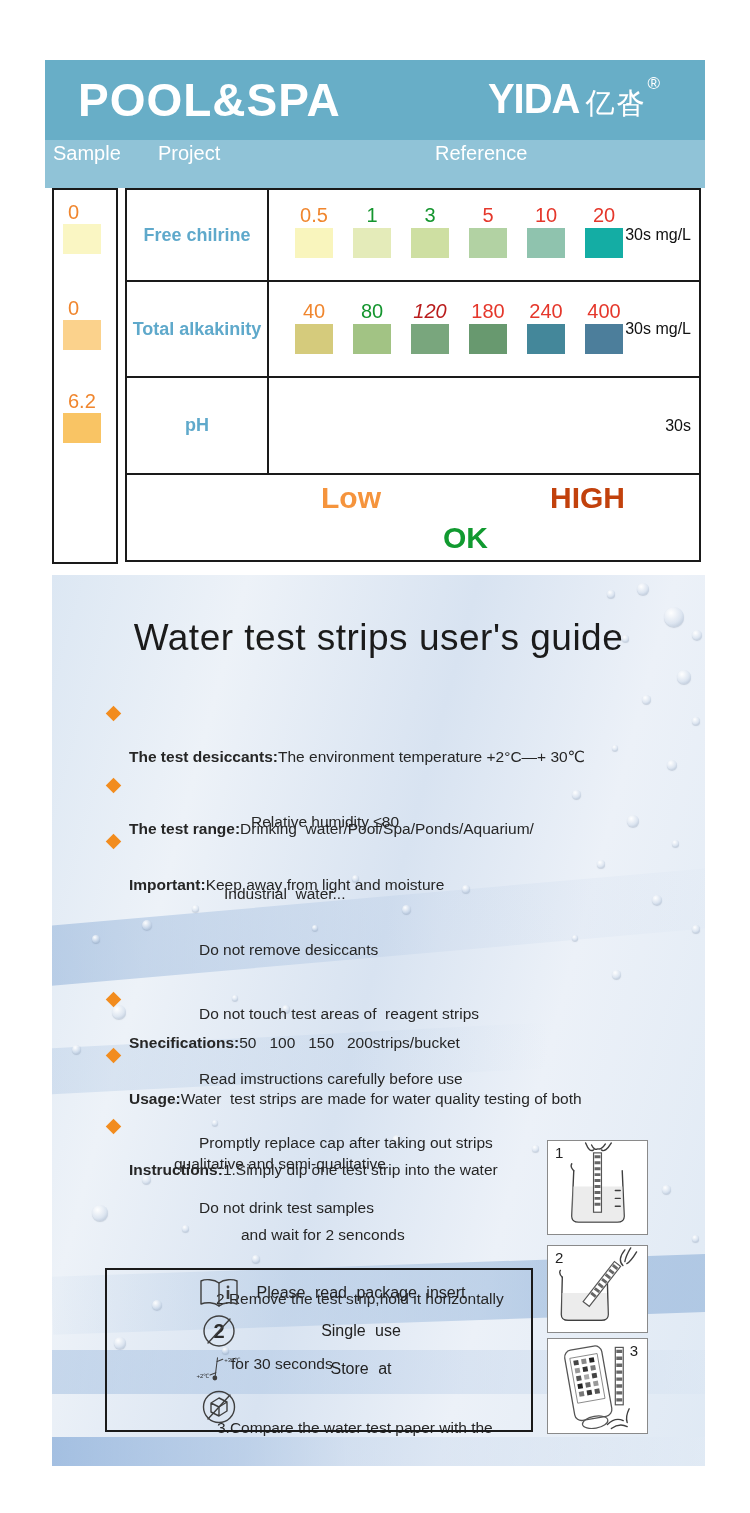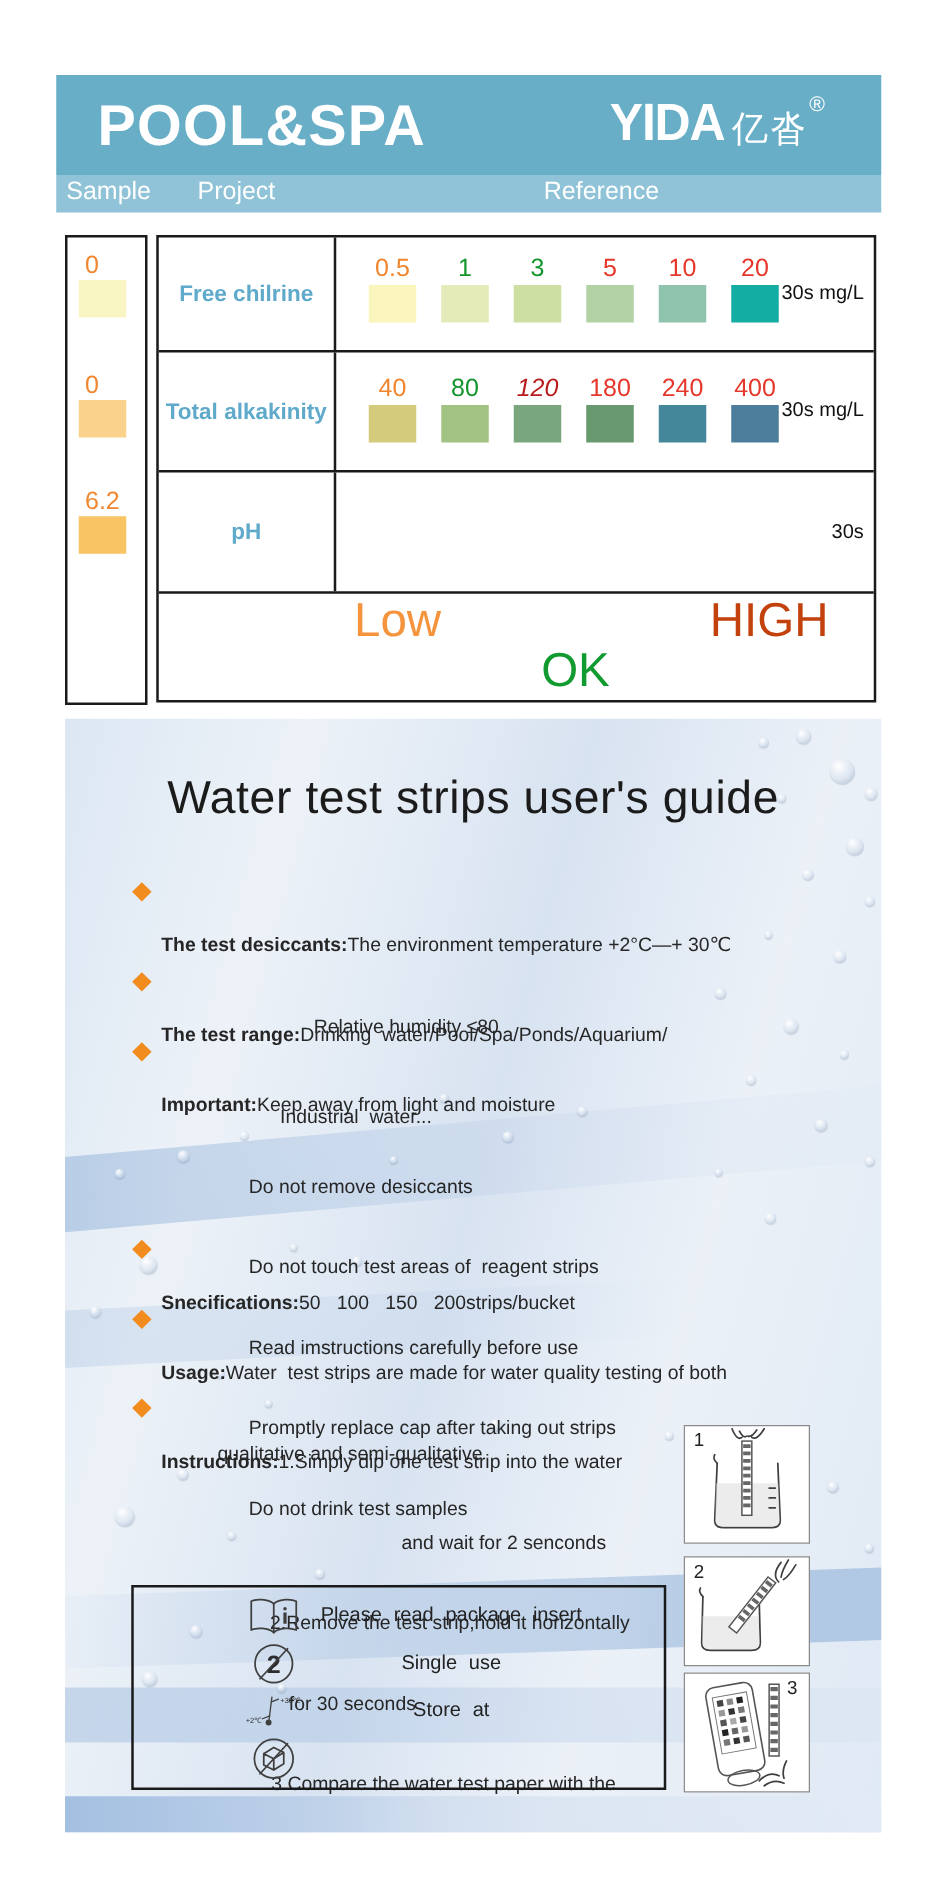--- a/index.html
+++ b/index.html
@@ -8,21 +8,21 @@
 
   
   .header{position:absolute;left:45px;top:60px;width:660px;height:80px;background:#68aec7;
           display:flex;align-items:center;justify-content:space-between;}
   .pool-title{margin-left:33px;color:#fff;font-size:46px;font-weight:bold;letter-spacing:1px;}
   .brand{margin-right:45px;color:#fff;display:flex;align-items:flex-start;}
   .brand-en{font-size:40px;font-weight:900;letter-spacing:-1px;transform:scaleY(1.05);}
   .brand-cn{font-size:29px;font-weight:400;margin-left:6px;margin-top:8px;letter-spacing:2px;}
   .brand-reg{font-size:17px;margin-top:-2px;}
 
-  .subheader{position:absolute;left:45px;top:140px;width:660px;height:30px;background:#90c3d7;color:#fff;font-size:20px;}
+  .subheader{position:absolute;left:45px;top:140px;width:660px;height:48px;background:#90c3d7;color:#fff;font-size:20px;}
   .subheader span{position:absolute;top:2px;}
   .sub-sample{left:8px;} .sub-project{left:113px;} .sub-reference{left:390px;}
 
   
   .sample-box{position:absolute;left:52px;top:188px;width:62px;height:372px;background:#fff;border:2px solid #1a1a1a;}
   .sample{position:absolute;left:0;width:100%;}
   .sample-val{display:block;margin-left:14px;font-size:20px;height:24px;line-height:24px;}
   .sample-swatch{display:block;margin-left:9px;width:38px;height:30px;}
 
   
@@ -30,21 +30,21 @@
   .t-row{position:relative;box-sizing:border-box;border-bottom:2px solid #1a1a1a;display:flex;}
   .row-chlorine{height:92px;} .row-alkalinity{height:96px;} .row-ph{height:97px;}
   .row-legend{height:85px;border-bottom:none;display:flex;align-items:center;}
   .label-cell{width:142px;box-sizing:border-box;border-right:2px solid #1a1a1a;display:flex;align-items:center;justify-content:center;
               color:#5fa9cb;font-weight:bold;font-size:18px;text-align:center;}
   .swatch-area{display:flex;padding-left:16px;padding-top:13px;}
   .swatch-col{width:58px;display:flex;flex-direction:column;align-items:center;}
   .swatch-col .val{font-size:20px;height:25px;line-height:25px;}
   .swatch-col .chip{width:38px;height:30px;}
   .time{position:absolute;right:8px;top:0;height:100%;display:flex;align-items:center;font-size:16px;color:#111;}
-  .legend-area{flex:1;display:flex;justify-content:center;gap:80px;font-size:38px;font-weight:normal;margin-left:120px;}
+  .legend-area{flex:1;display:flex;justify-content:center;gap:62px;font-size:30px;font-weight:bold;margin-left:120px;}
 
   
   .guide{position:absolute;left:52px;top:575px;width:653px;height:891px;overflow:hidden;
          background:linear-gradient(105deg,#dce7f3 0%,#edf2f8 22%,#d8e3f1 48%,#ecf1f8 70%,#dfe9f4 100%);}
   .band{position:absolute;pointer-events:none;}
   .band1{left:-30px;top:320px;width:760px;height:60px;transform:rotate(-5deg);
          background:linear-gradient(90deg,rgba(143,176,216,.55),rgba(190,208,232,.25) 55%,rgba(220,231,243,0));}
   .band2{left:-20px;top:455px;width:740px;height:46px;transform:rotate(-3deg);
          background:linear-gradient(90deg,rgba(165,192,224,.35),rgba(220,231,243,0) 70%);}
   .band3{left:0;top:690px;width:680px;height:58px;transform:rotate(-2deg);
@@ -58,21 +58,21 @@
            box-shadow:0 1px 1px rgba(90,110,140,.25);}
 
   .guide-title{position:absolute;left:0;top:42px;width:100%;text-align:center;
                font-size:37px;color:#1b1b1b;letter-spacing:0.5px;}
 
   .sec{position:absolute;left:56px;display:flex;align-items:flex-start;font-size:15.5px;color:#262626;}
   .bullet{flex:0 0 auto;width:11px;height:11px;background:#f28c1e;transform:rotate(45deg);margin-top:5px;margin-right:10px;}
   .sec-body{white-space:pre-wrap;line-height:21.5px;width:470px;}
   .sec-body b{font-weight:bold;}
   .ind-45{margin-left:45px;} .ind-70{margin-left:70px;} .ind-87{margin-left:87px;} .ind-88{margin-left:88px;}
-  .ind-95{margin-left:95px;} .ind-100{margin-left:78px;text-align:center;} .ind-102{margin-left:102px;} .ind-122{margin-left:122px;}
+  .ind-95{margin-left:95px;} .ind-100{margin-left:112px;} .ind-102{margin-left:102px;} .ind-122{margin-left:122px;}
   .sec-conditions{top:128px;} .sec-range{top:200px;} .sec-important{top:256px;}
   .sec-specs{top:414px;} .sec-usage{top:470px;} .sec-instructions{top:541px;}
 
   
   .figure{position:absolute;left:495px;width:101px;background:#fff;border:1px solid #8a8a8a;box-sizing:border-box;}
   .fig1{top:565px;height:95px;} .fig2{top:670px;height:88px;} .fig3{top:763px;height:96px;}
   .fig-num{position:absolute;top:3px;font-size:15px;color:#222;}
   .num-left{left:7px;} .num-right{right:9px;}
   .figure svg{display:block;width:100%;height:100%;}
 

